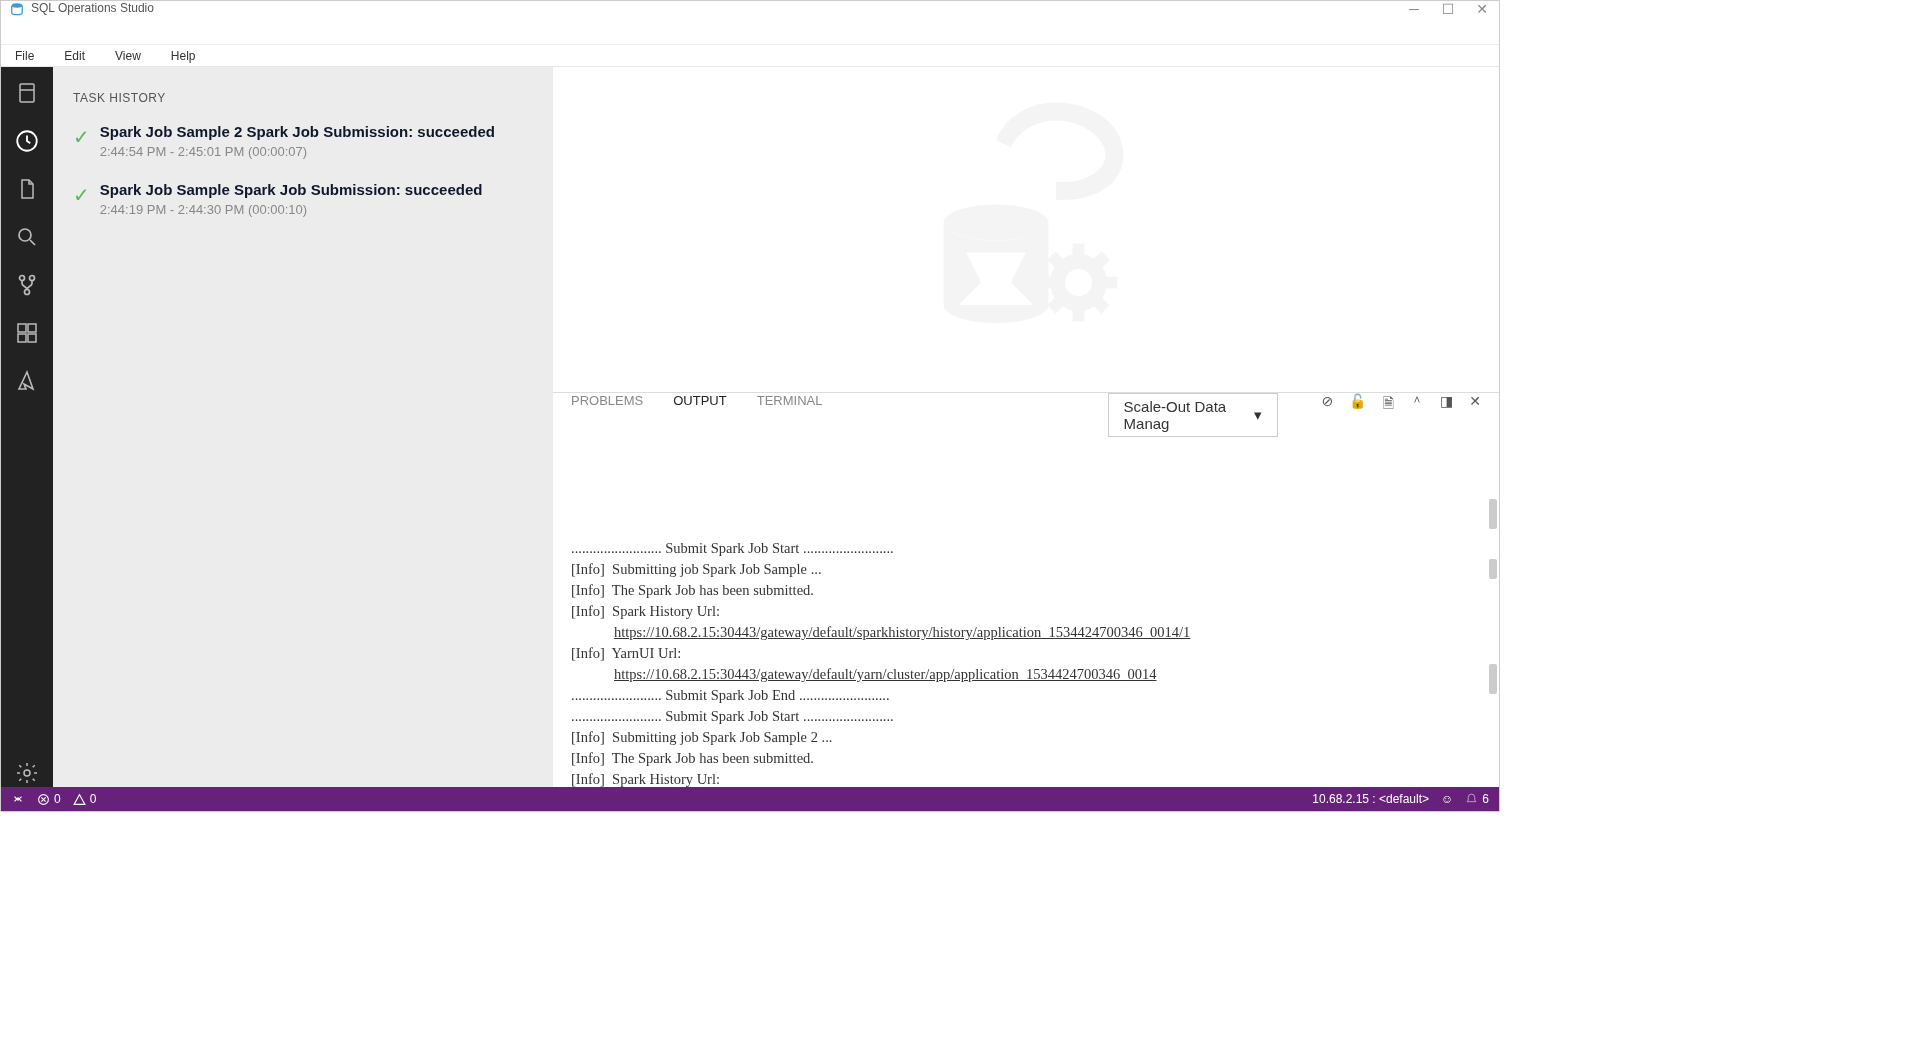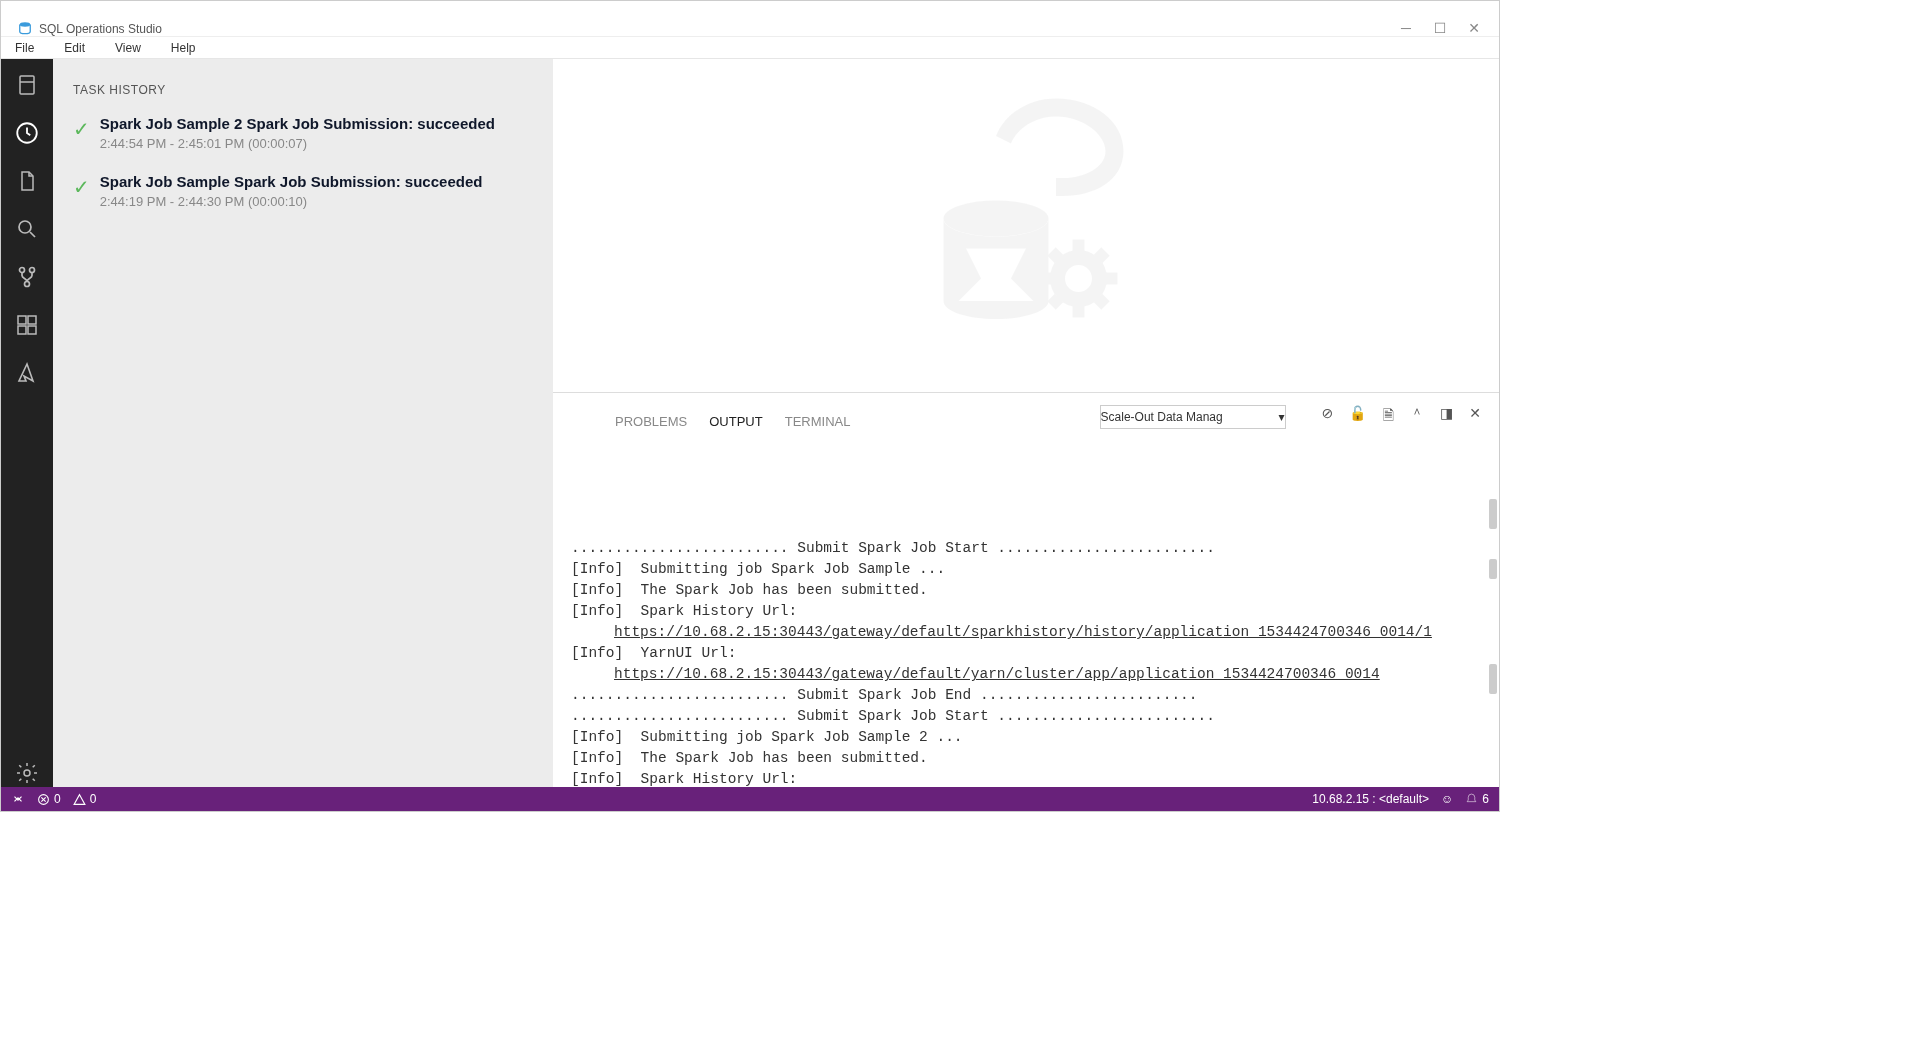--- a/index.html
+++ b/index.html
@@ -1,20 +1,20 @@
 <!DOCTYPE html>
 <html><head>
 <meta charset="utf-8">
 <style>
 * { margin: 0; padding: 0; box-sizing: border-box; }
 body { font-family: "Segoe UI", Arial, sans-serif; font-size: 13px; color: #333; background: #fff; overflow: hidden; }
 .window { display: flex; flex-direction: column; width: 1500px; height: 812px; border: 1px solid #ccc; }
 
 
-.titlebar { height: 36px; background: #fff; display: flex; align-items: flex-end; padding: 0 16px; border-bottom: 1px solid #eee; }
+.titlebar { height: 44px; background: #fff; display: flex; align-items: flex-start; padding: 0 8px; border-bottom: 1px solid #eee; }
 .titlebar .app-icon { width: 16px; height: 16px; margin-right: 6px; display:inline-flex; align-items:center; justify-content:center; }
 .titlebar .title { font-size: 12px; color: #555; flex: 1; }
 .titlebar .win-controls { display: flex; gap: 16px; color: #888; }
 .titlebar .win-controls span { cursor: pointer; font-size: 14px; width:18px; text-align:center; }
 
 
 .menubar { height: 22px; background: #fff; display: flex; align-items: center; padding: 0 6px; gap: 14px; border-bottom: 1px solid #e6e6e6; }
 .menubar .menu-item { padding: 2px 8px; font-size: 12px; color: #333; cursor: pointer; }
 
 
@@ -36,29 +36,29 @@
 .task-item .task-title { font-weight: 600; font-size: 15px; color: #0f172a; }
 .task-item .task-time { font-size: 13px; color: #888; margin-top: 4px; }
 
 
 .editor-area { flex: 1; display: flex; flex-direction: column; background: #fff; }
 .editor-welcome { flex: 1; display: flex; align-items: center; justify-content: center; }
 .editor-welcome svg { opacity: 0.15; }
 
 
 .panel { height: 395px; border-top: 1px solid #ddd; display: flex; flex-direction: column; }
-.panel-tabs { height: 36px; display: flex; align-items: flex-end; padding: 0 18px; gap: 22px; margin-left: 44px; }
+.panel-tabs { height: 36px; display: flex; align-items: flex-start; padding: 0 18px; gap: 30px; }
 .panel-tab { font-size: 13px; color: #888; cursor: pointer; }
 .panel-tab.active { color: #222; }
 .panel-tabs .tab-spacer { flex: 1; }
-.panel-dropdown { border: 1px solid #ccc; background: #fff; padding: 4px 0; font-size: 12px; width: 186px; cursor: pointer; display:flex; justify-content:space-between; align-items:center; }
+.panel-dropdown { border: 1px solid #ccc; background: #fff; padding: 4px 15px; font-size: 15px; width: 170px; cursor: pointer; display:flex; justify-content:space-between; align-items:center; }
 .panel-actions { display: flex; gap: 16px; margin-left: 14px; color: #555; }
 .panel-actions span { cursor: pointer; font-size: 14px; }
 
-.output-body { flex: 1; overflow: auto; padding: 4px 18px 10px 18px; font-family: Liberation Mono, monospace; font-size: 14.5px; line-height: 1.45; color: #333; white-space: pre; position:relative; }
+.output-body { flex: 1; overflow: auto; padding: 4px 18px 10px 18px; font-family: Liberation Serif, serif; font-size: 14.5px; line-height: 1.45; color: #333; white-space: pre; position:relative; }
 .output-body .url { text-decoration: underline; color: #333; margin-left: 43px; }
 
 
 .statusbar { height: 24px; background: #68217a; color: #fff; display: flex; align-items: center; padding: 0 10px; font-size: 12px; gap: 12px; }
 .statusbar .status-item { display: flex; align-items: center; gap: 4px; cursor: pointer; }
 .statusbar .sb-spacer { flex: 1; }
 .statusbar svg { stroke:#fff; fill:none; }
 
 .scrollbar-stub { position: absolute; right: 2px; width: 8px; background: #ccc; border-radius: 2px; }
 </style>

